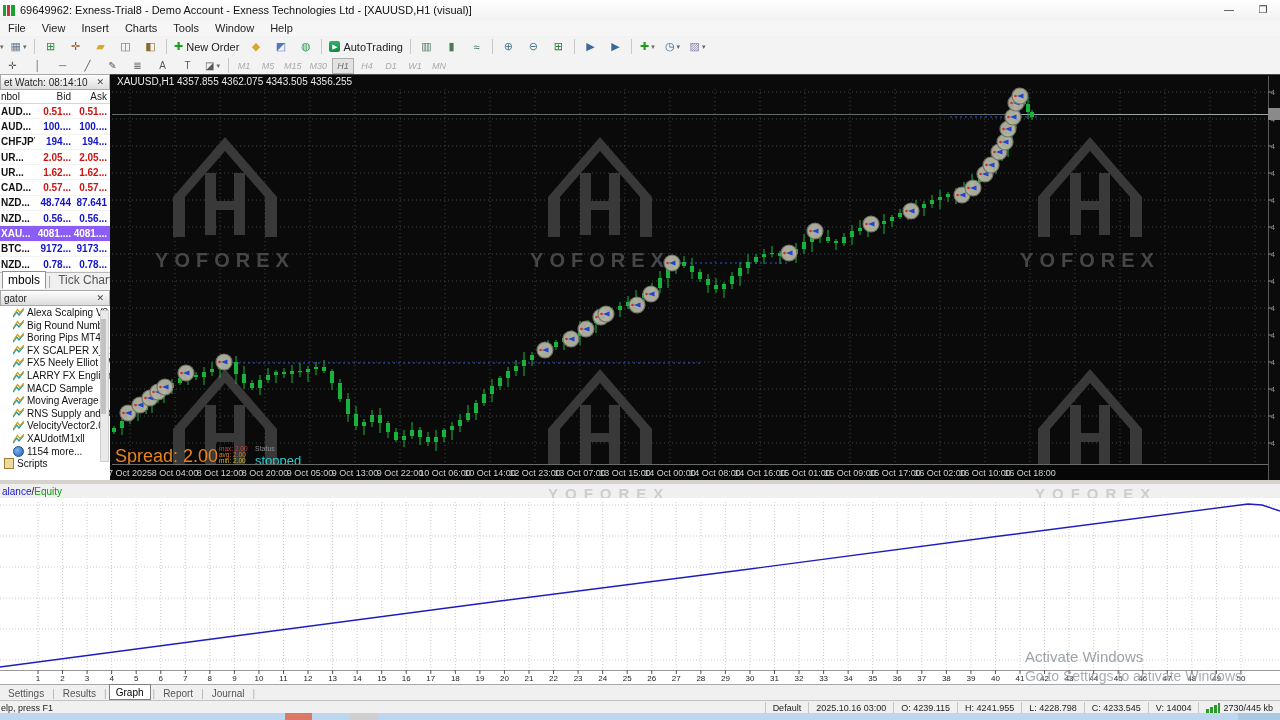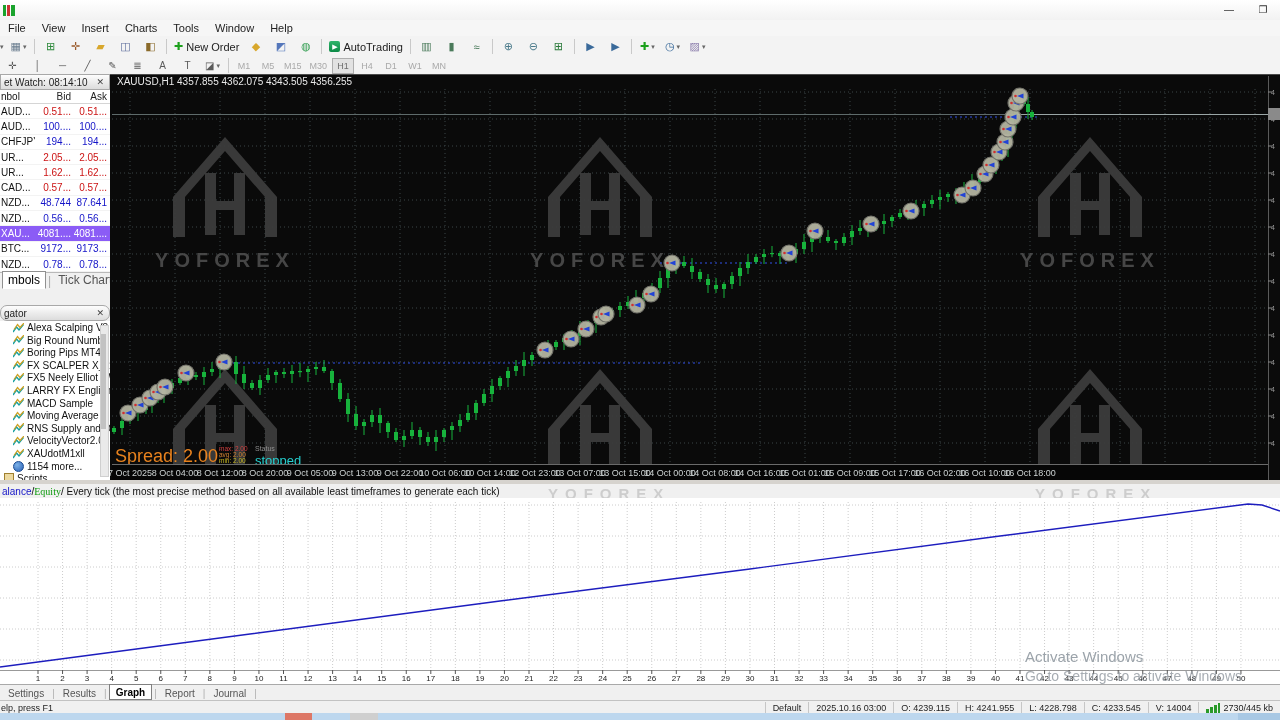--- a/index.html
+++ b/index.html
@@ -21,34 +21,34 @@
   #toolbar1{left:0;top:36px;width:1280px;height:21px;background:#f3f3f3;border-bottom:1px solid #dddddd;
             display:flex;align-items:center;font-size:11px;}
   #toolbar2{left:0;top:57px;width:1280px;height:17px;background:#f3f3f3;border-bottom:1px solid #c9c9c9;
             display:flex;align-items:center;font-size:11px;}
   .tbtn{height:17px;min-width:17px;display:inline-flex;align-items:center;justify-content:center;
         margin:0 1px;border:1px solid transparent;border-radius:2px;padding:0 2px;color:#555;}
   .tbtn .caret{font-size:7px;color:#666;margin-left:2px;}
   .tbtn .lbl{margin-left:3px;color:#222;}
   .tsep{width:1px;height:15px;background:#c9c9c9;margin:0 3px;}
   .tf-btn{height:14px;min-width:16px;padding:0 2px;margin:0 1px;display:inline-flex;align-items:center;
-          justify-content:center;font-size:9px;color:#a9a9a9;border:1px solid transparent;}
+          justify-content:center;font-size:9px;color:#a9a9a9;border:1px solid transparent;font-style:italic;}
   .tf-btn.active{background:#e2e2e2;border:1px solid #aeaeae;color:#6e6e6e;}
   .auto-ico{width:11px;height:11px;background:linear-gradient(#2fb46a,#0c8a46);border-radius:2px;color:#fff;
             font-size:7px;display:inline-flex;align-items:center;justify-content:center;}
   .cutbtn{width:6px;overflow:hidden;height:17px;display:inline-flex;align-items:center;color:#666;font-size:7px;}
   
   #leftcol{left:0;top:74px;width:110px;height:406px;background:#f0f0f0;border-right:1px solid #808080;}
   .panel-hdr{height:14px;background:linear-gradient(#fdfdfd,#dcdcdc);border:1px solid #a8a8a8;
              font-size:10px;color:#222;display:flex;align-items:center;padding:0 3px;}
   .panel-hdr .x{margin-left:auto;font-size:9px;color:#444;padding:0 2px;}
   #mw-colhdr{height:13px;display:flex;font-size:10px;color:#222;background:#fff;
              border-bottom:1px solid #d5d5d5;align-items:center;}
   #mw-colhdr span{display:block;}
-  .mw-rows{background:#fff;}
+  .mw-rows{background:#fff;font-weight:bold;}
   .mw-row{height:14.3px;display:flex;align-items:center;font-size:10px;border-bottom:1px solid #f3f3f3;}
   .mw-sym{width:34px;color:#111;padding-left:1px;white-space:nowrap;overflow:hidden;}
   .mw-bid,.mw-ask{width:36px;text-align:right;white-space:nowrap;overflow:hidden;}
   .mw-row.up .mw-bid,.mw-row.up .mw-ask{color:#1414c8;}
   .mw-row.down .mw-bid,.mw-row.down .mw-ask{color:#cc1414;}
   .mw-row.selected{background:#8b5cf6;}
   .mw-row.selected .mw-sym,.mw-row.selected .mw-bid,.mw-row.selected .mw-ask{color:#fff;}
   .mini-tabs{height:16px;display:flex;align-items:flex-end;background:#f0f0f0;font-size:12px;color:#555;
              border-top:1px solid #b9b9b9;padding-left:2px;}
   .mini-tab{padding:1px 5px;margin-right:1px;border:1px solid transparent;white-space:nowrap;}
@@ -62,27 +62,27 @@
   .scroll-ico{width:8px;height:9px;background:#ecd9a0;border:1px solid #a08030;margin-right:3px;flex:none;}
   .nav-scroll{position:absolute;right:1px;top:4px;width:7px;height:150px;background:#eaeaea;border:1px solid #cfcfcf;}
   .nav-thumb{position:absolute;left:0;top:8px;width:5px;height:95px;background:#c2c2c2;}
   
   #chart{left:110px;top:74px;width:1170px;height:406px;background:#0a0a0a;border-top:1px solid #4a4a4a;overflow:hidden;}
   
   #splitter{left:0;top:480px;width:1280px;height:4px;background:#d6d3ce;}
   #tester-hdr{left:0;top:484px;width:1280px;height:14px;background:#f0f0f0;border-bottom:1px solid #b5b5b5;
               font-size:10px;color:#111;display:flex;align-items:center;padding-left:2px;white-space:nowrap;}
   #tester-hdr .bal{color:#1515c8;}
-  #tester-hdr .eq{color:#0a9a0a;font-family:Liberation Serif, serif;}
+  #tester-hdr .eq{color:#0a9a0a;}
   .hdr-wm{position:absolute;top:485px;font-size:15px;font-weight:bold;letter-spacing:7px;color:rgba(140,140,140,0.35);}
   #tester-graph{left:0;top:498px;width:1280px;height:186px;background:#ffffff;}
   #tester-tabs{left:0;top:684px;width:1280px;height:16px;background:#f0f0f0;border-top:1px solid #a9a9a9;
                display:flex;align-items:center;font-size:10px;color:#555;padding-left:2px;}
   .t-tab{padding:1px 6px;white-space:nowrap;}
-  .t-tab.active{background:#fff;border:1px solid #808080;color:#000;font-weight:bold;margin-top:-2px;padding-top:2px;}
+  .t-tab.active{background:#fff;border:1px solid #808080;color:#000;font-weight:normal;margin-top:-2px;padding-top:2px;}
   .t-tab-sep{color:#b0b0b0;padding:0 2px;}
   
   #statusbar{left:0;top:700px;width:1280px;height:13px;background:#f0f0f0;border-top:1px solid #c2c2c2;
              display:flex;align-items:center;font-size:9px;color:#222;}
   #sb-help{padding-left:1px;flex:none;}
   #sb-spacer{flex:1;}
   .sb-cell{border-left:1px solid #c6c6c6;height:11px;display:flex;align-items:center;padding:0 7px;white-space:nowrap;}
   .sb-cell svg{margin-right:3px;}
   
   #taskbar{left:0;top:713px;width:1280px;height:7px;background:#bdd7ee;}
@@ -90,20 +90,21 @@
   
   #activate{right:38px;top:648px;text-align:left;color:rgba(150,158,165,0.95);pointer-events:none;z-index:50;}
   #activate .l1{font-size:15px;}
   #activate .l2{font-size:14px;margin-top:3px;color:rgba(150,158,165,0.85);}
 </style>
 </head>
 <body>
 
 <div id="titlebar" class="abs">
   <span id="app-ico"></span>
+  <span>69649962: Exness-Trial8 - Demo Account - Exness Technologies Ltd - [XAUUSD,H1 (visual)]</span>
   <span id="win-controls">
     <span class="winbtn">—</span>
     <span class="winbtn">❐</span>
   </span>
 </div>
 
 <div id="menubar" class="abs">
     <span class="menu-item">File</span>
     <span class="menu-item">View</span>
     <span class="menu-item">Insert</span>
@@ -303,21 +304,21 @@
         <span class="mw-ask">0.78...</span>
       </div>
     </div>
   <div class="mini-tabs" id="mw-tabs">
       <span class="mini-tab active">mbols</span>
       <span class="mini-sep">|</span>
       <span class="mini-tab">Tick Chart</span>
       <span class="mini-sep">|</span>
     </div>
 
-  <div class="panel-hdr" style="margin-top:16px;border-radius:7px;">
+  <div class="panel-hdr" style="margin-top:1px;">
     <span>gator</span>
     <span class="x">✕</span>
   </div>
   <div id="nav-list" style="height: 177.8px;">
     <div class="nav-scroll">
         <div class="nav-thumb"></div>
       </div>
   <div class="nav-row">
         <svg width="11" height="10">
           <path d="M0 9 L3.5 4 L6 7 L10.5 1.5" stroke="#18a0a0" stroke-width="1.4" fill="none"></path>
@@ -909,21 +910,20 @@
       <rect x="1268" y="107" width="12" height="12" fill="#8a8a8a"></rect>
     </svg>
 </div>
 
 <div id="splitter" class="abs"></div>
 
 <div id="tester-hdr" class="abs">
   <span class="bal">alance</span>
   <span> / </span>
   <span class="eq">Equity</span>
-  <span> / Every tick (the most precise method based on all available least timeframes to generate each tick)</span>
 </div>
 <div class="hdr-wm abs" style="left:548px;">YOFOREX</div>
 <div class="hdr-wm abs" style="left:1035px;">YOFOREX</div>
 
 <div id="tester-graph" class="abs">
   <svg id="tester-svg" width="1280" height="186" viewBox="0 498 1280 186">
       <g>
         <line x1="38" y1="502" x2="38" y2="670" stroke="#cccccc" stroke-width="1" stroke-dasharray="1 2"></line>
         <line x1="62.55" y1="502" x2="62.55" y2="670" stroke="#cccccc" stroke-width="1" stroke-dasharray="1 2"></line>
         <line x1="87.1" y1="502" x2="87.1" y2="670" stroke="#cccccc" stroke-width="1" stroke-dasharray="1 2"></line>

